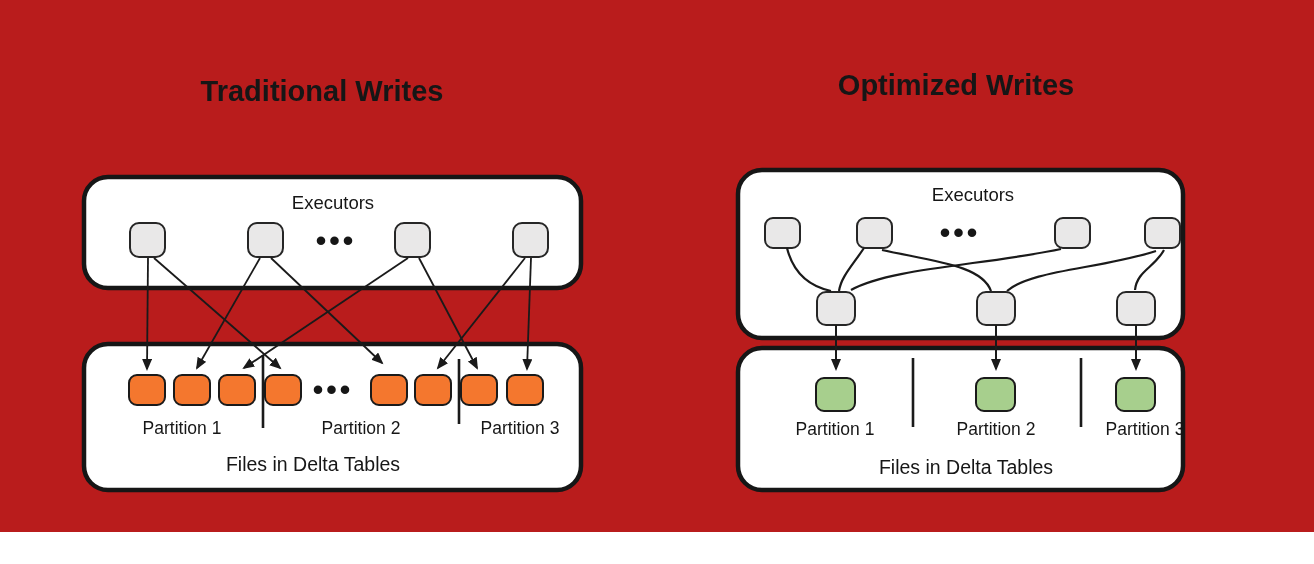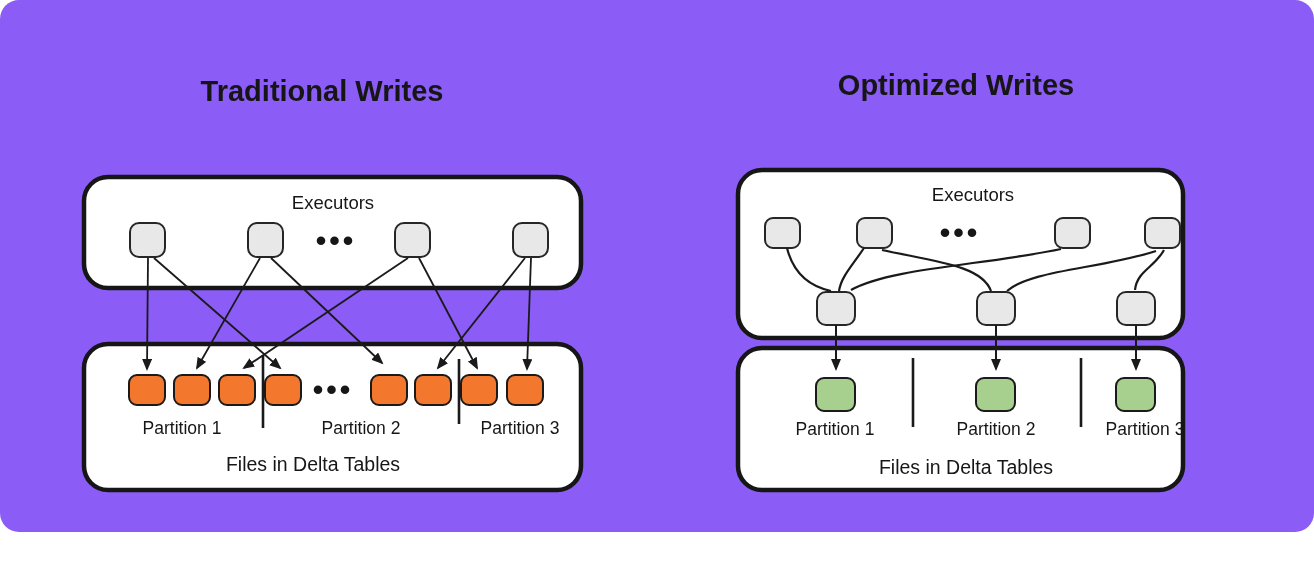--- a/index.html
+++ b/index.html
@@ -1,16 +1,16 @@
 <!DOCTYPE html>
 <html><head>
 <meta charset="utf-8">
 <style>
   html,body{margin:0;padding:0;background:#ffffff;}
-  .stage{position:relative;width:1314px;height:532px;background:#8b5cf6;overflow:hidden;border-radius:19px;}
+  .stage{position:relative;width:1314px;height:532px;background:#b91c1c;overflow:hidden;}
   svg{display:block;}
   svg text{font-family:"Liberation Sans",sans-serif;fill:#161616;}
   .title{font-size:29px;font-weight:700;text-anchor:middle;}
   .boxlabel{font-size:18.5px;font-weight:400;text-anchor:middle;}
   .plabel{font-size:17.5px;font-weight:400;text-anchor:middle;}
   .flabel{font-size:19.5px;font-weight:400;text-anchor:middle;}
   .dots{font-size:30px;font-weight:700;letter-spacing:3px;text-anchor:middle;}
   .bigbox{fill:#ffffff;stroke:#161616;stroke-width:4.5;}
   .node{stroke:#262626;stroke-width:2;}
   .fsq{stroke:#1a1a1a;stroke-width:2;}

